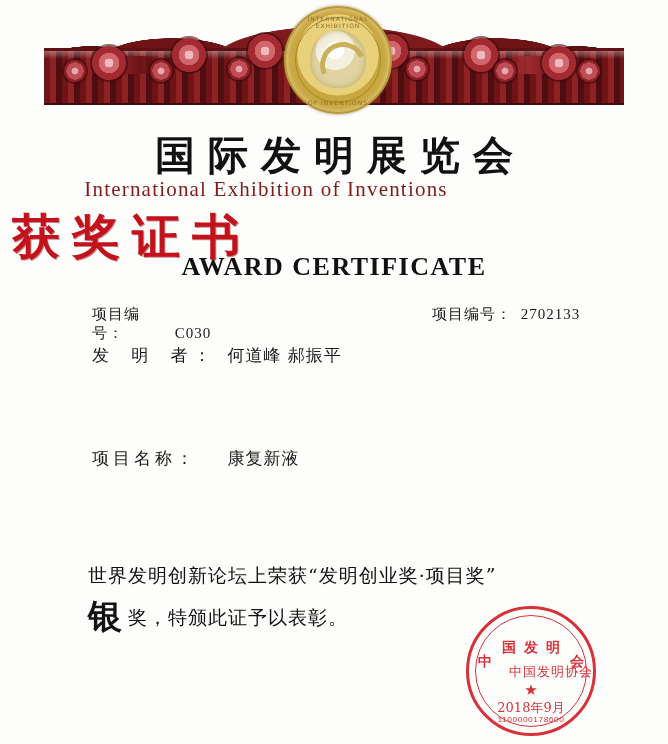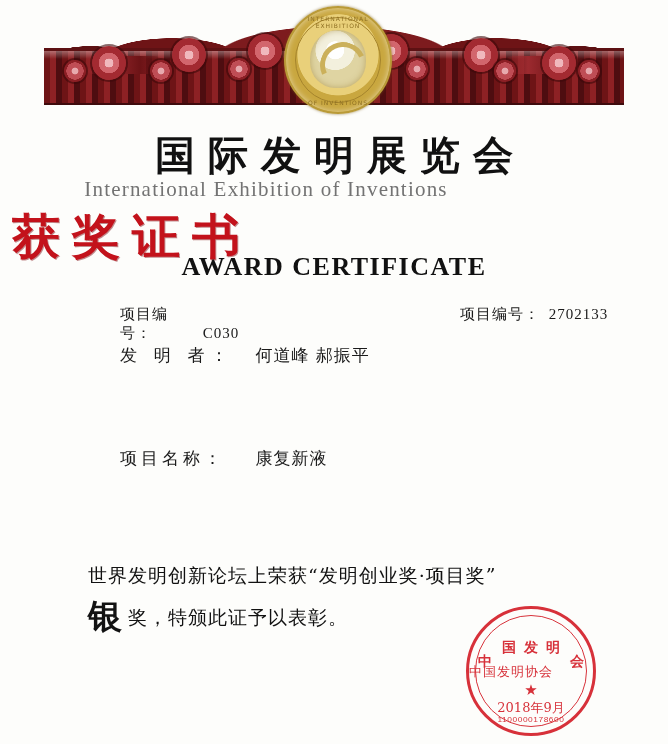--- a/index.html
+++ b/index.html
@@ -160,21 +160,21 @@
     text-indent: 13px;
   }
   .title-en {
     position: absolute;
     left: 0;
     top: 177px;
     width: 532px;
     text-align: center;
     font-size: 21px;
     letter-spacing: 1.2px;
-    color: #737373;
+    color: #7f1d1d;
     font-family: "Liberation Serif", serif;
   }
   .award-cn {
     position: absolute;
     left: 0;
     top: 205px;
     width: 668px;
     font-size: 48px;
     font-weight: bold;
     letter-spacing: 12px;
@@ -197,23 +197,22 @@
   }
 
   
   .field-row {
     position: absolute;
     font-size: 15px;
     color: #1a1a1a;
   }
   .field-label {
     display: inline-block;
-    font-family: Liberation Sans, sans-serif;
+    font-family: Liberation Mono, monospace;
     letter-spacing: 1px;
-    margin-left: 28px;
   }
   .field-value {
     display: inline-block;
     font-family: "DejaVu Serif", serif;
     letter-spacing: 1px;
   }
 
   #row-project-no { left: 92px; top: 305px; }
   #row-project-no .field-label { width: 78px; }
   #row-project-no .field-value { font-family: "Liberation Serif", serif; font-size: 15px; }
@@ -295,21 +294,21 @@
     font-weight: bold;
     line-height: 17px;
     font-family: "DejaVu Serif", serif;
   }
   .stamp .arc-side-left { left: 9px; }
   .stamp .arc-side-right { right: 9px; }
   .stamp .mid-text {
     position: absolute;
     left: 0; top: 54px;
     width: 100%;
-    text-align: left;
+    text-align: right;
     font-size: 13px;
     letter-spacing: 1px;
     font-family: Liberation Mono, monospace;
   }
   .stamp .star {
     position: absolute;
     left: 0; top: 72px;
     width: 100%;
     text-align: center;
     font-size: 15px;

